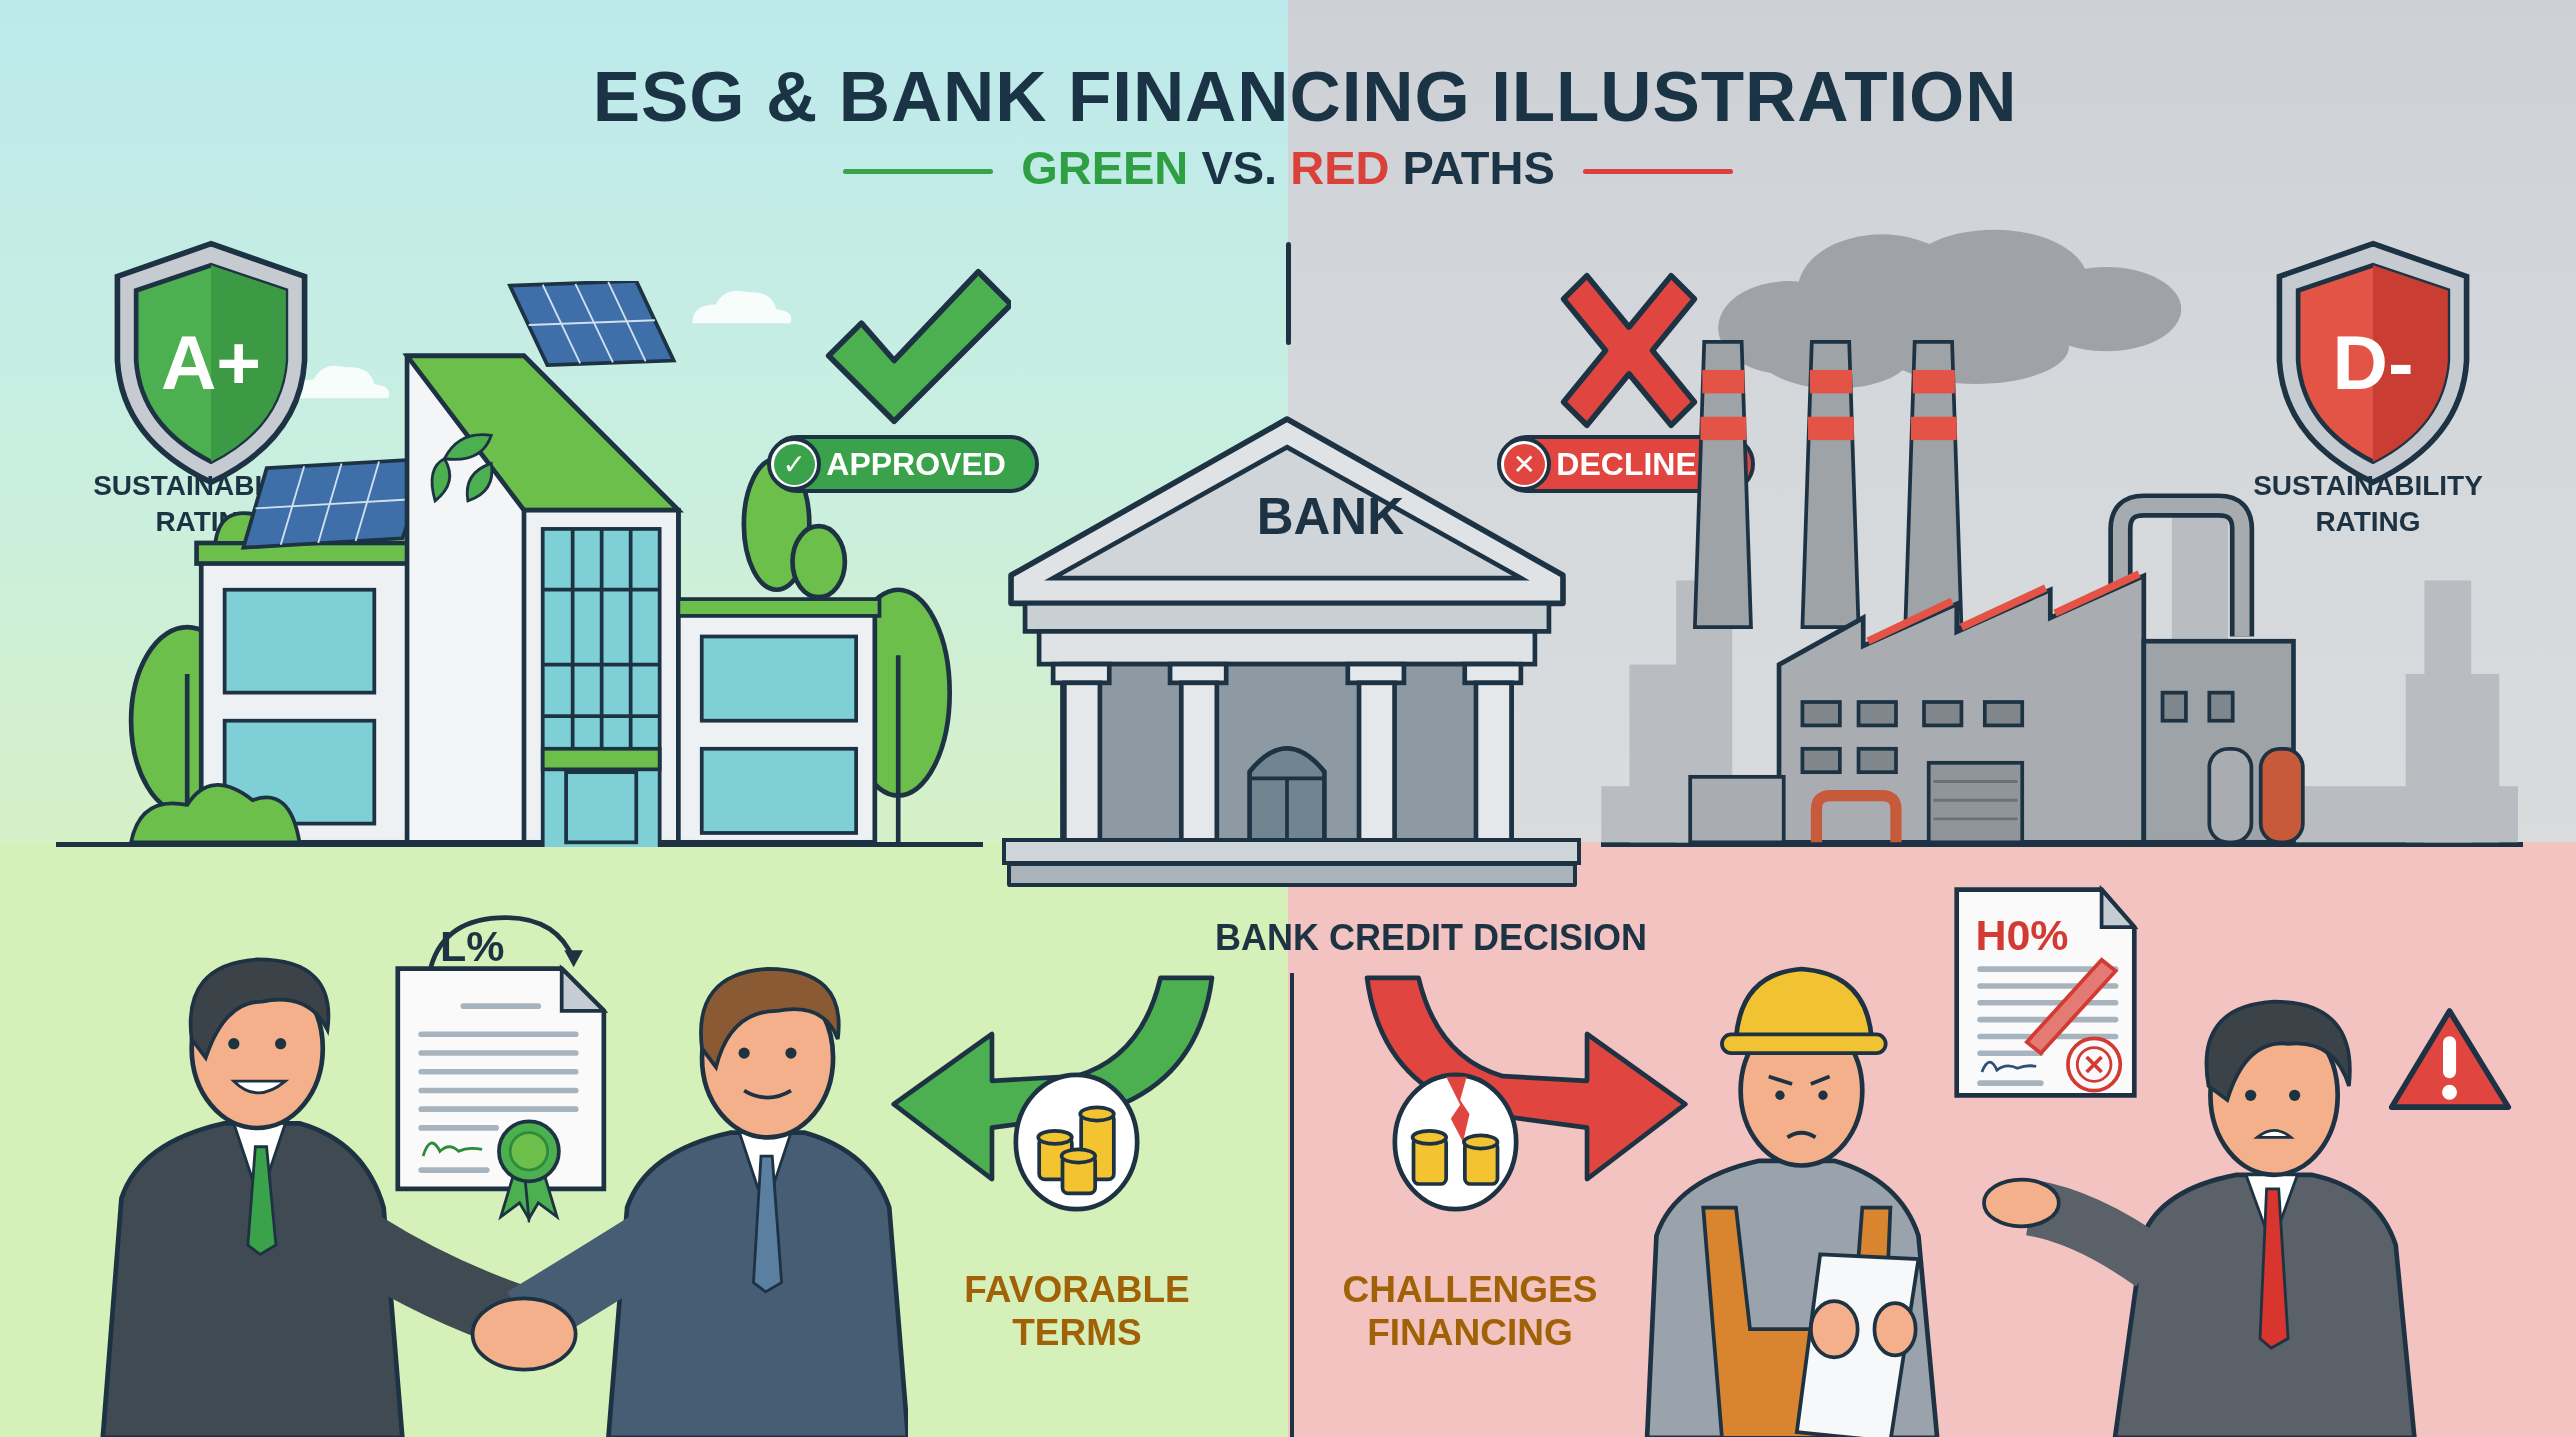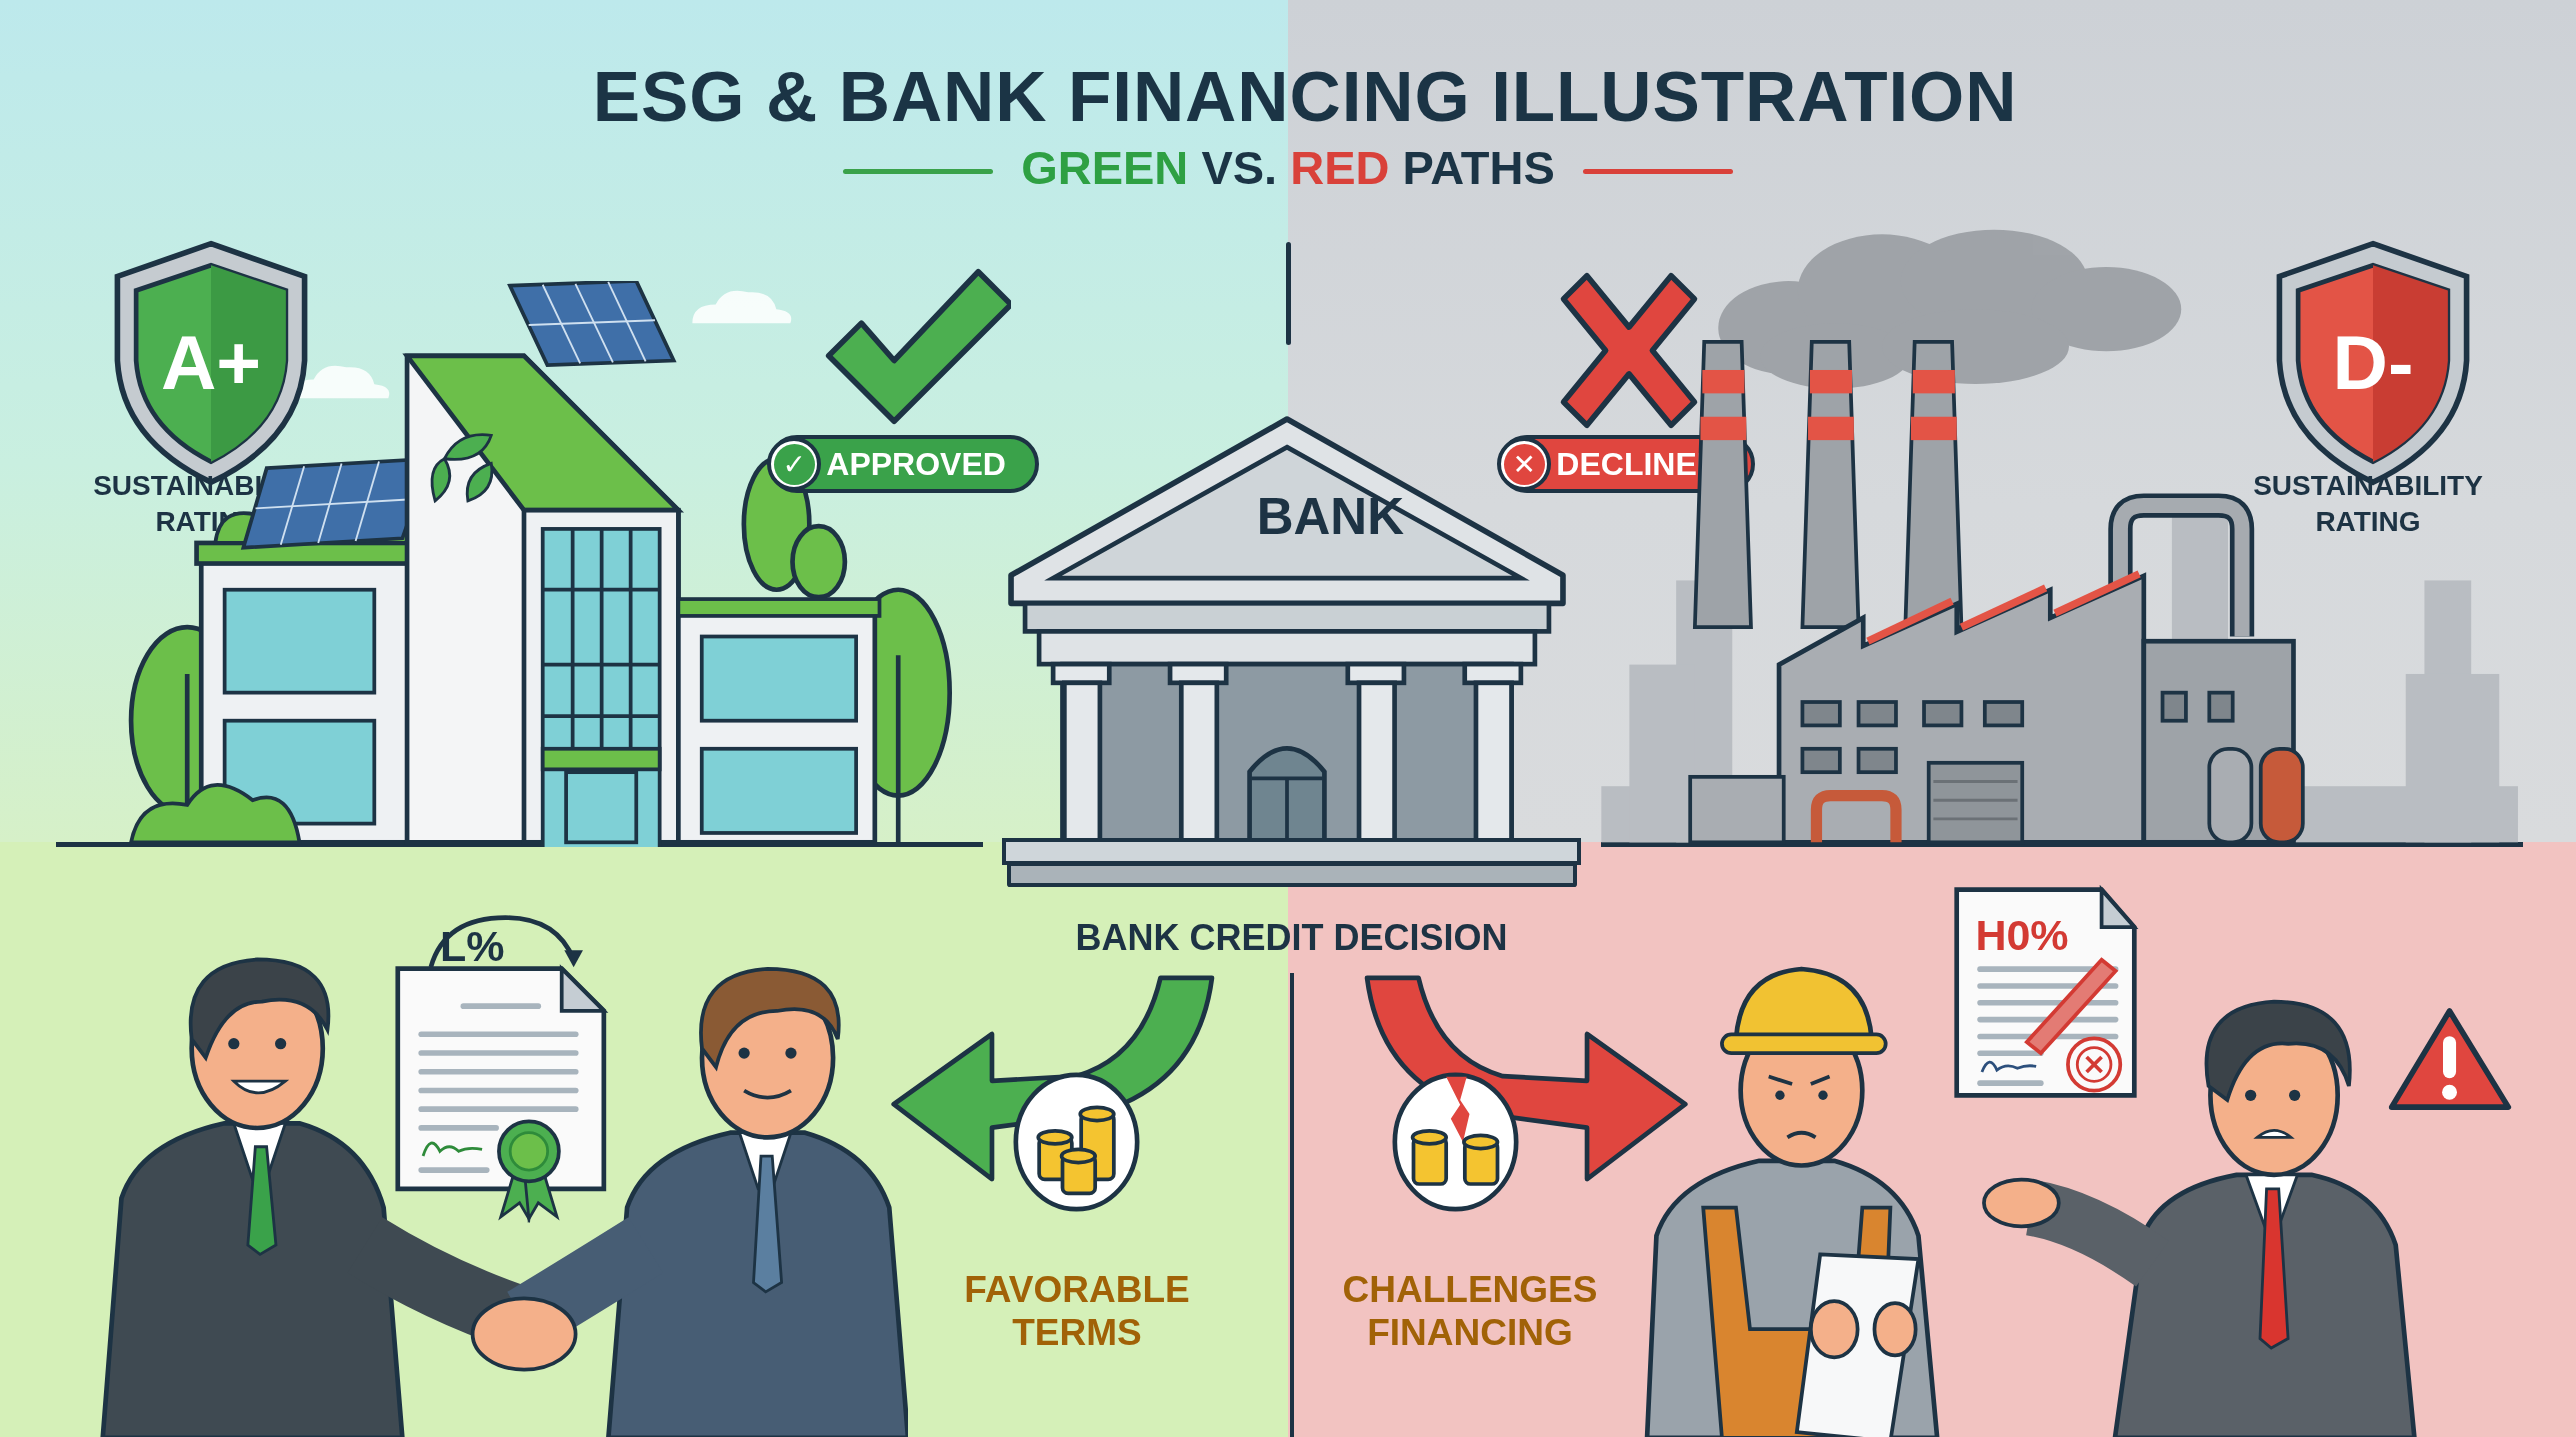--- a/index.html
+++ b/index.html
@@ -22,21 +22,21 @@
 
   .shield-wrap{position:absolute;width:215px;text-align:center;}
   .rating-label{position:absolute;width:300px;text-align:center;font-weight:700;font-size:28px;line-height:36px;color:#1d3344;}
 
   .pill{position:absolute;height:58px;border-radius:30px;border:4.7px solid #1d3344;display:flex;align-items:center;color:#fff;font-weight:700;font-size:32px;box-sizing:border-box;}
   .pill .circ{width:54px;height:54px;border-radius:50%;border:4.7px solid #1d3344;background:#fff;margin-left:-4.7px;display:flex;align-items:center;justify-content:center;box-sizing:border-box;}
   .pill .circ span{width:41px;height:41px;border-radius:50%;display:flex;align-items:center;justify-content:center;color:#fff;font-size:28px;font-weight:700;}
   .pill .lbl{padding:0 17px 0 5px;}
 
   .bank-text{position:absolute;left:1170px;top:487px;width:234px;text-align:right;font-weight:700;font-size:51px;color:#1d3344;}
-  .credit{position:absolute;left:936px;top:917px;width:711px;text-align:center;font-weight:700;font-size:36px;color:#1d3344;}
+  .credit{position:absolute;left:936px;top:917px;width:711px;text-align:right;font-weight:700;font-size:36px;color:#1d3344;}
   .outcome{position:absolute;width:300px;text-align:center;font-weight:700;font-size:37px;line-height:43px;color:#a16207;}
   .doc-rate{position:absolute;font-weight:700;}
 </style>
 </head>
 <body>
 
 <div class="bg bg-tl"></div>
 <div class="bg bg-tr"></div>
 <div class="bg bg-bl"></div>
 <div class="bg bg-br"></div>

